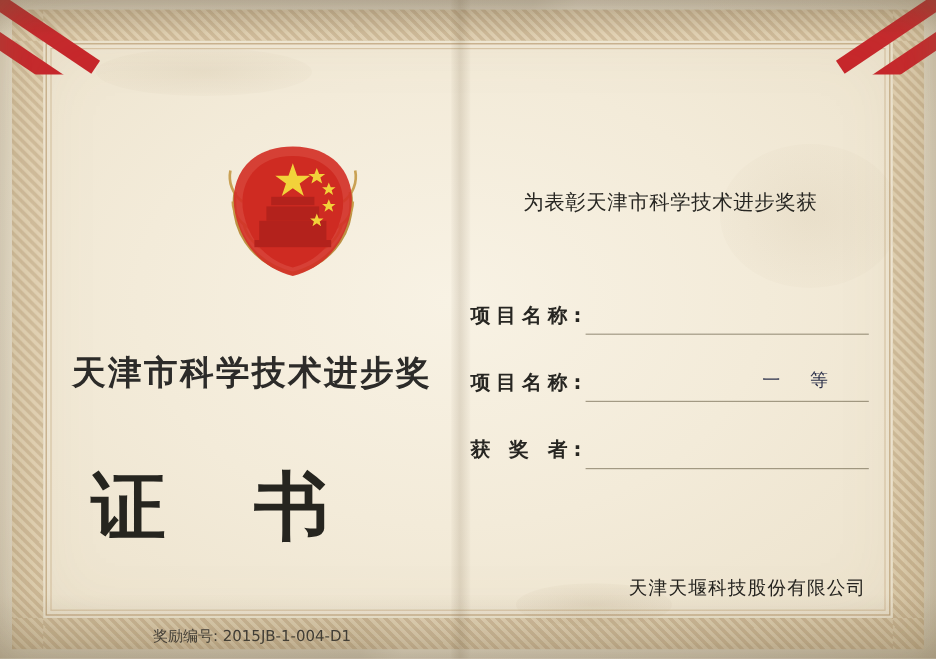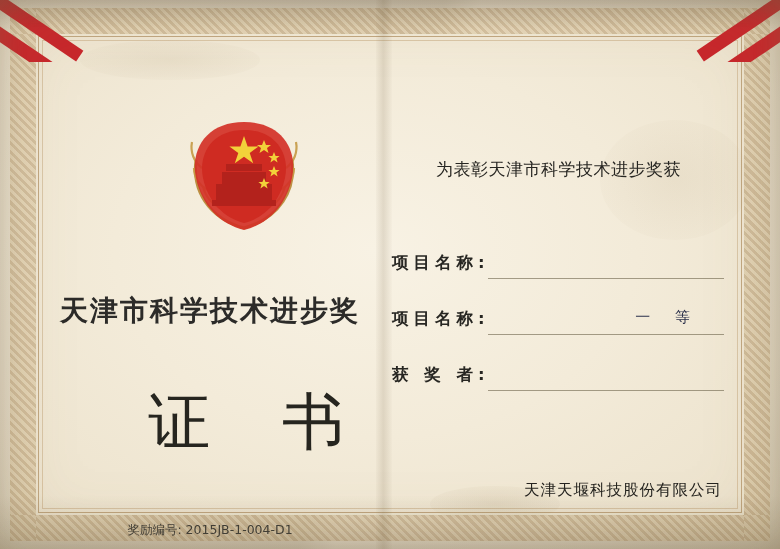--- a/index.html
+++ b/index.html
@@ -77,22 +77,22 @@
   .emblem svg{display:block;width:132px;height:132px;}
   .left-title{
     position:absolute;left:0;top:232px;width:320px;
     text-align:center;
     font-size:28px;letter-spacing:2px;font-weight:bold;
     color:#2c2b29;
     font-family:"DejaVu Sans", sans-serif;
   }
   .left-big{
     position:absolute;left:0;top:320px;width:320px;
-    text-align:right;
-    font-size:62px;letter-spacing:26px;font-weight:normal;
+    text-align:left;
+    font-size:62px;letter-spacing:26px;font-weight:bold;
     color:#26251f;
     font-family:"DejaVu Sans", sans-serif;
     text-indent:26px;
   }
   .award-no{
     position:absolute;left:0;top:462px;width:320px;
     text-align:center;
     font-size:12.5px;color:#3a3935;
     font-family:"DejaVu Sans", sans-serif;
   }

